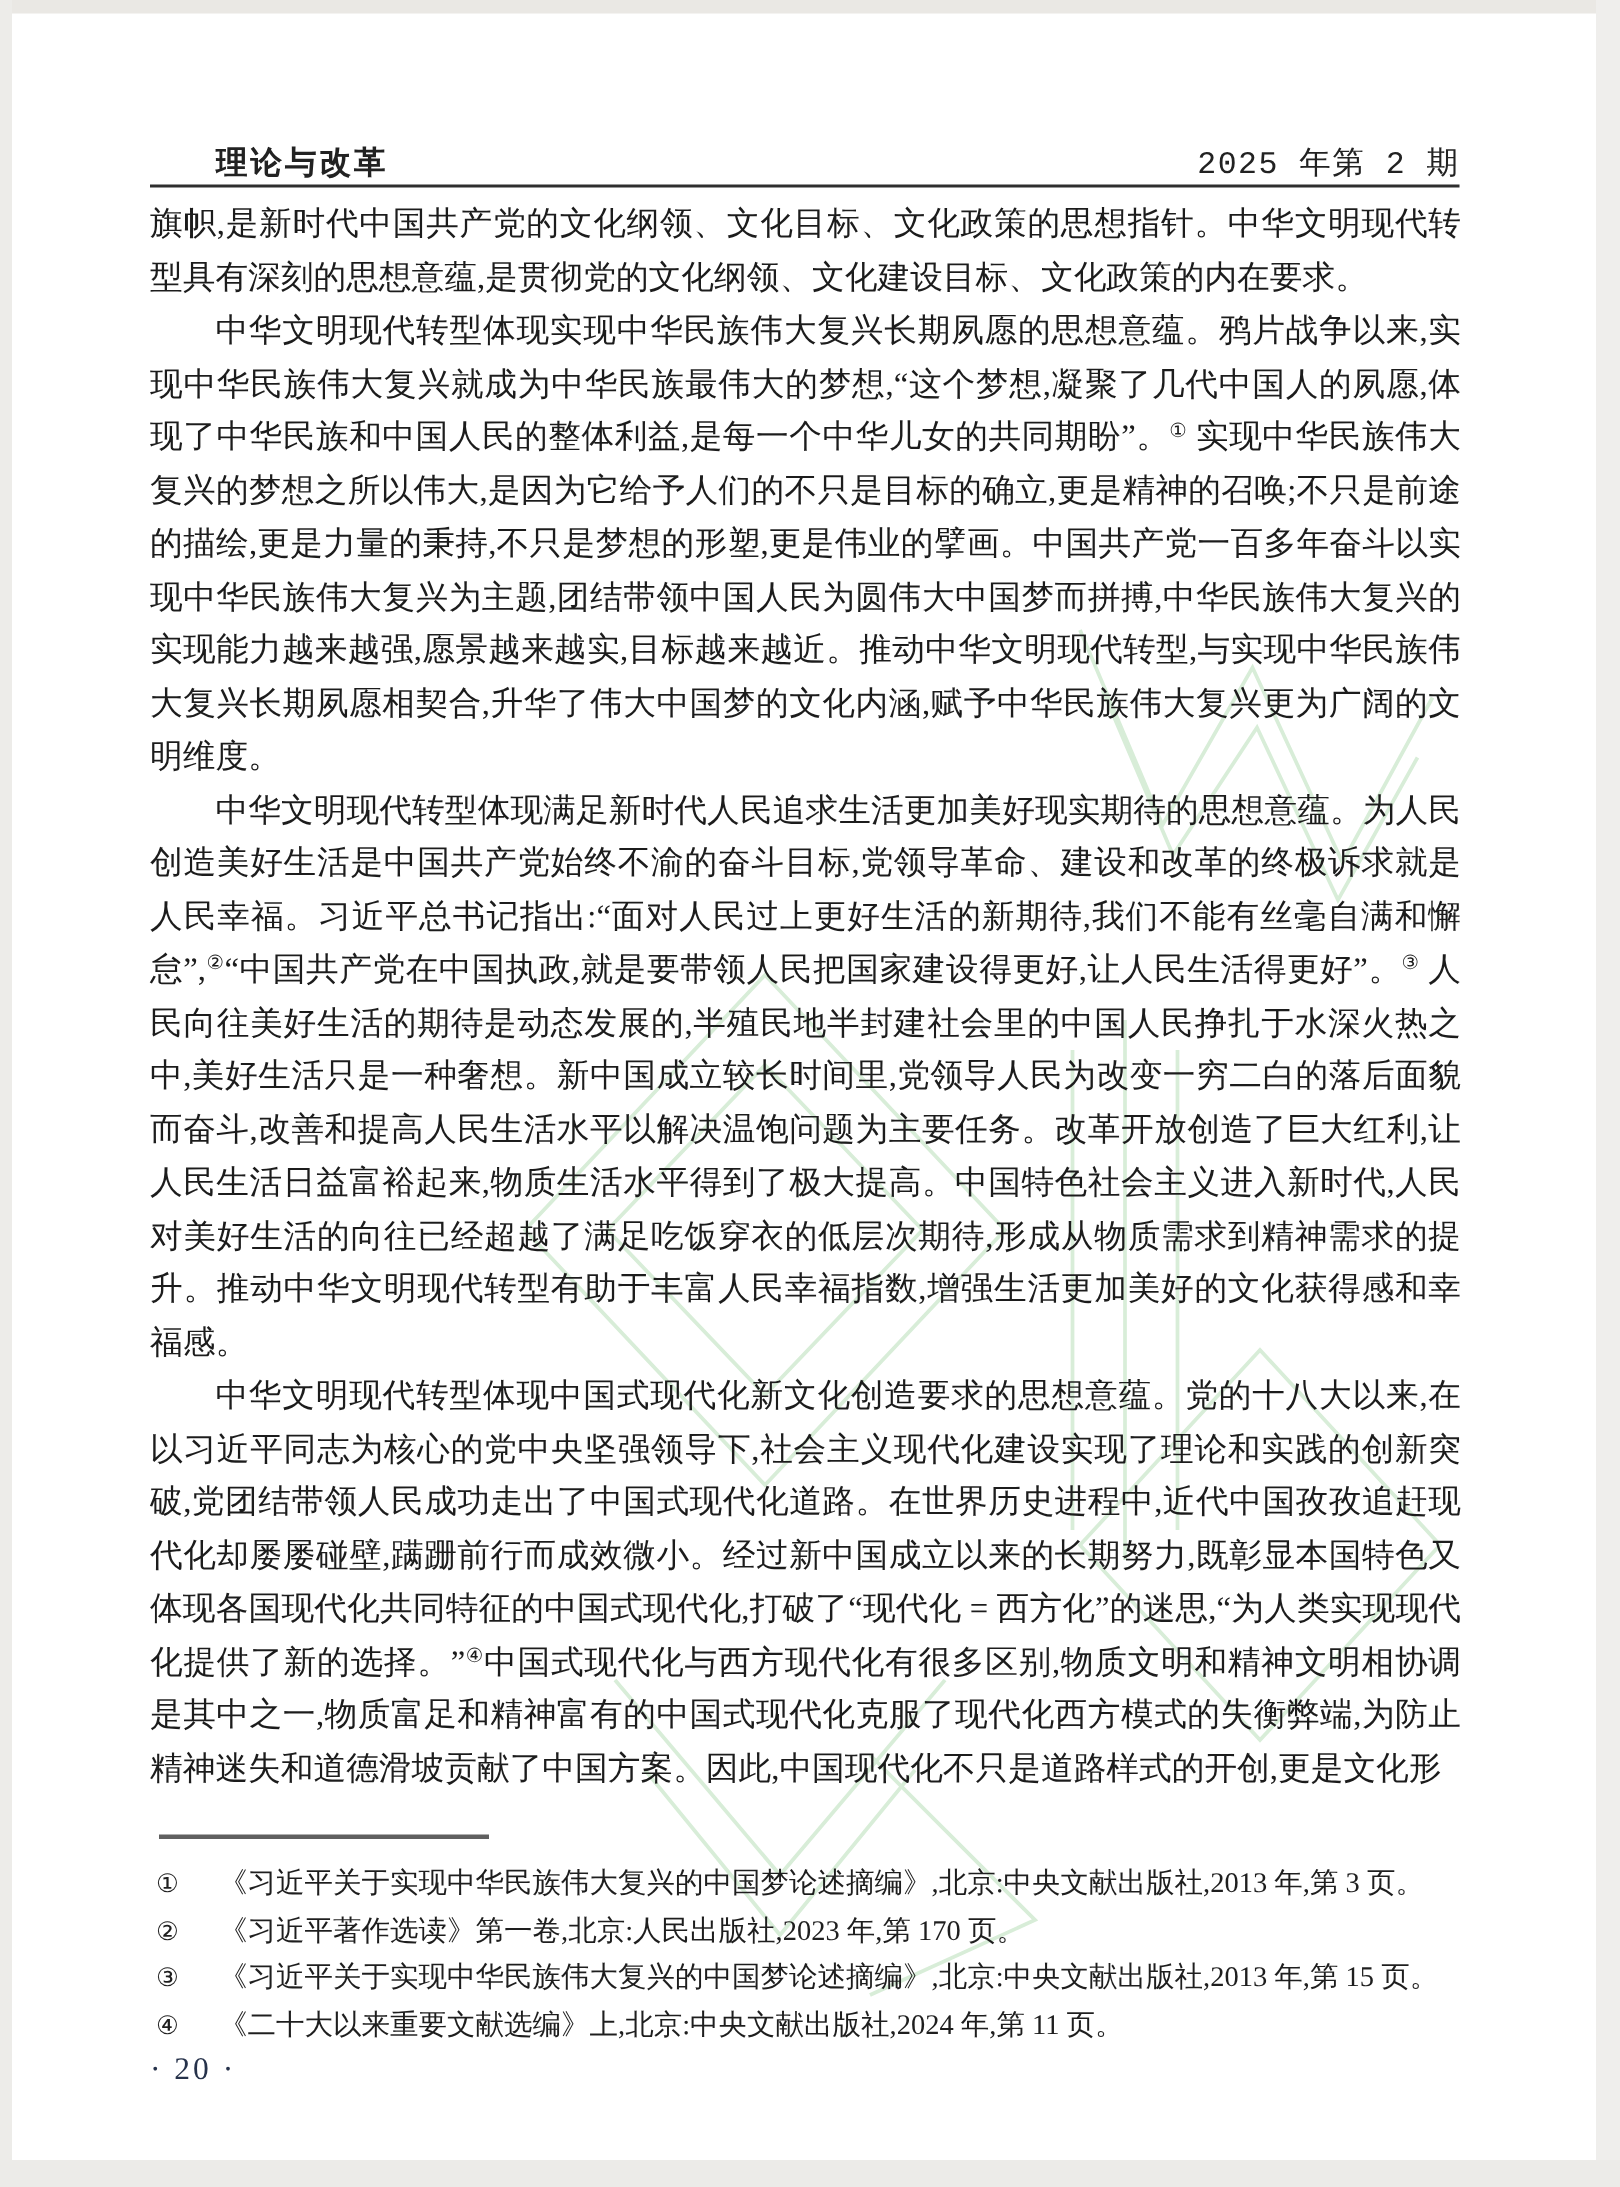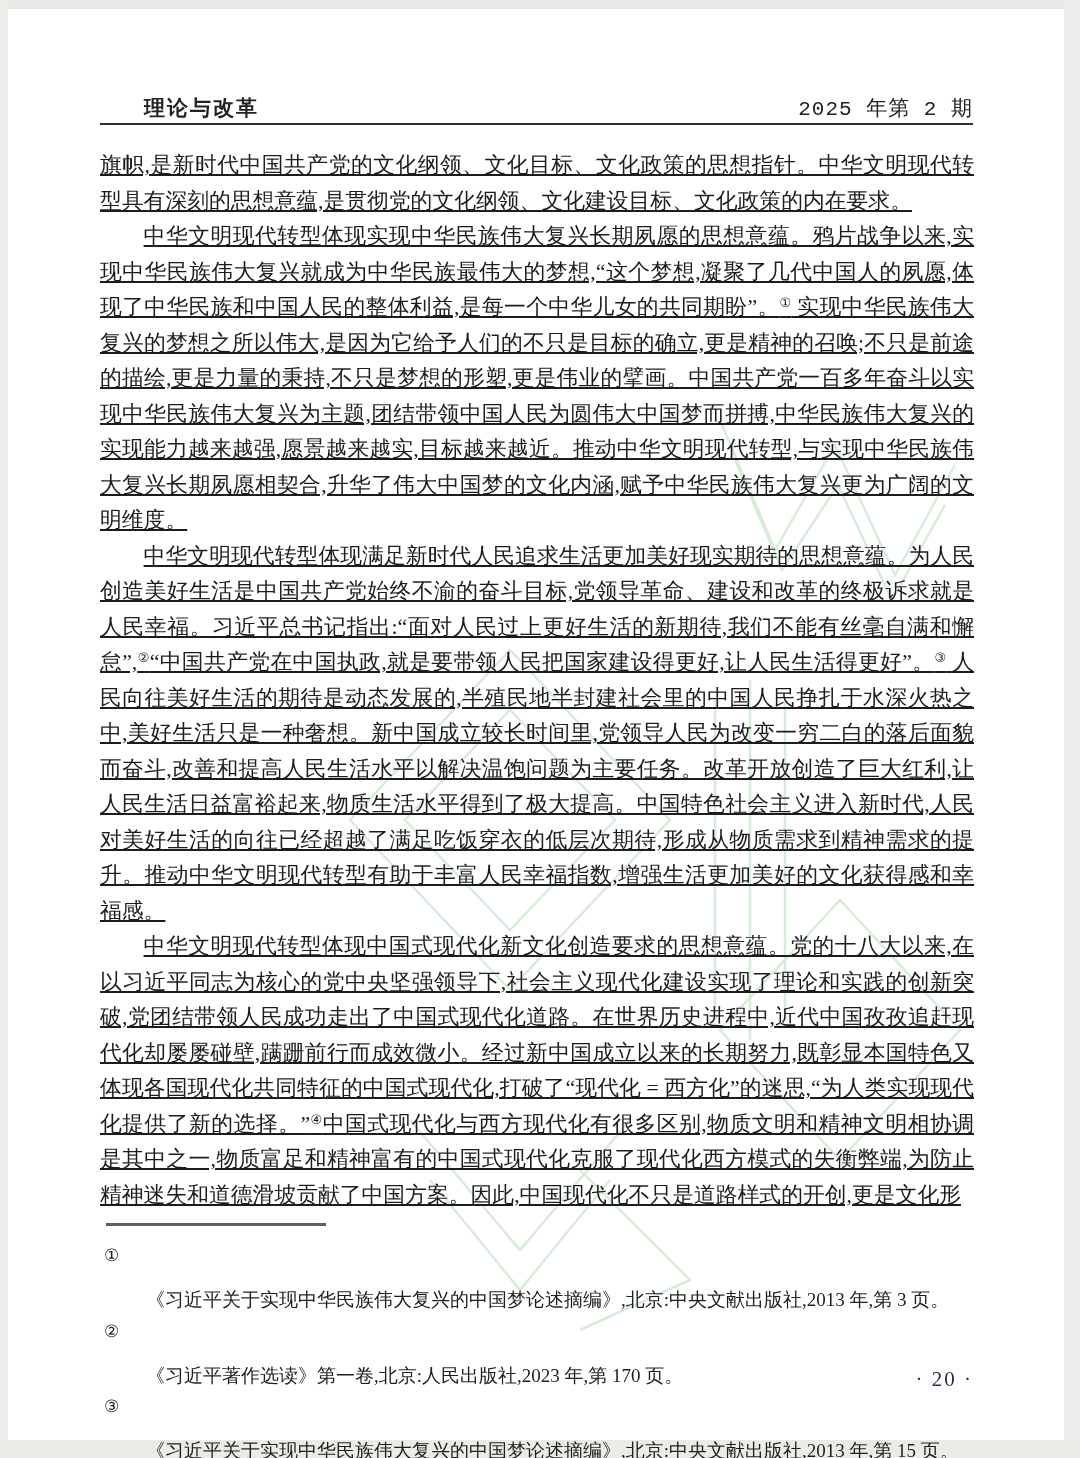--- a/index.html
+++ b/index.html
@@ -31,45 +31,45 @@
   }
   .journal-name { font-weight:600; letter-spacing:2px; padding-left:44px; }
   .issue-label  { letter-spacing:1px;margin-left:24px; }
   .header-rule {
     position:absolute; top:123px; left:100px; width:873px; height:0;
     border-top:2.5px solid #2e2e2e; z-index:2;
   }
 
   
   .article {
-    position:absolute; top:148px; left:100px; width:874px;
+    position:absolute; top:132px; left:100px; width:874px;
     font-size:21.8px; line-height:35.5px;
-    text-align:justify; z-index:1;text-decoration:underline;
+    text-align:justify; z-index:1;
   }
   .article p { margin:0; }
   .article p.indent { text-indent:2em; }
   sup.fn-ref { font-size:13px; line-height:0; vertical-align:7px; }
 
   
   .footnote-rule {
     position:absolute; top:1223px; left:106px; width:220px; height:0;
     border-top:3px solid #606060; z-index:2;
   }
   .footnotes {
     position:absolute; top:1240px; left:104px; width:872px;
     font-size:19px; line-height:31.5px; color:#1e1e1e; z-index:2;
   }
   .footnote-row { display:flex; }
   .footnote-marker { width:42px; flex:0 0 42px; font-size:17px; }
-  .footnote-text { flex:1;margin-top:44px; }
+  .footnote-text { flex:1; }
 
   
   .page-number {
     position:absolute; top:1367px; left:100px; width:873px;
-    text-align:right; font-size:21px; color:#26324a; z-index:2;
+    text-align:left; font-size:21px; color:#26324a; z-index:2;
     letter-spacing:2px;
   }
 </style>
 </head>
 <body>
 
 <div class="edge-top"></div>
 <div class="edge-left"></div>
 <div class="edge-right"></div>
 <div class="edge-bottom"></div>

